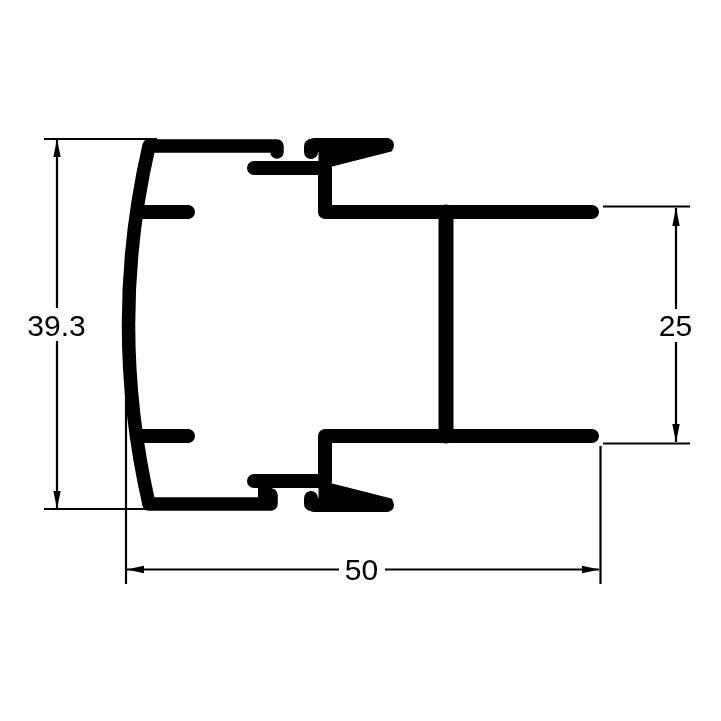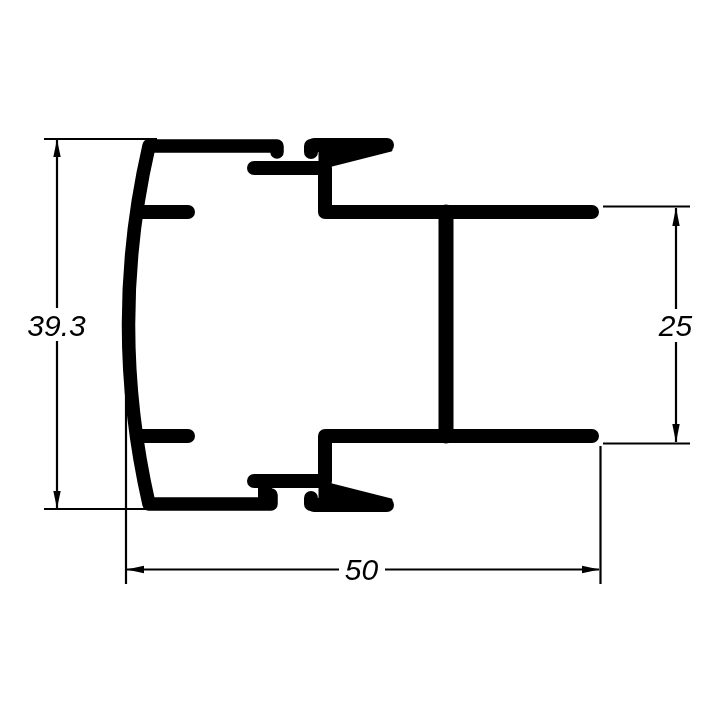--- a/index.html
+++ b/index.html
@@ -8,21 +8,20 @@
     background: #ffffff;
     width: 721px;
     height: 721px;
     overflow: hidden;
     font-family: "Liberation Sans", sans-serif;
   }
   .canvas-wrap {
     width: 721px;
     height: 721px;
     position: relative;
-    font-style: italic;
   }
   svg {
     display: block;
   }
   .profile-stroke {
     fill: none;
     stroke: var(--line, #000);
     stroke-linecap: round;
     stroke-linejoin: round;
   }

